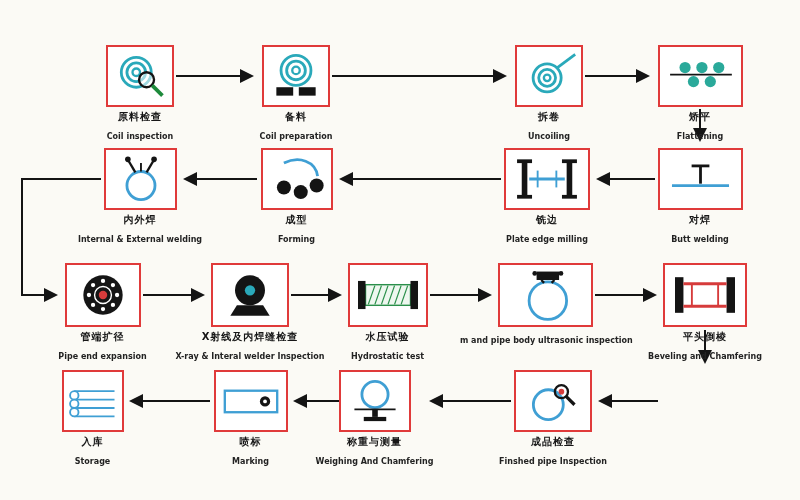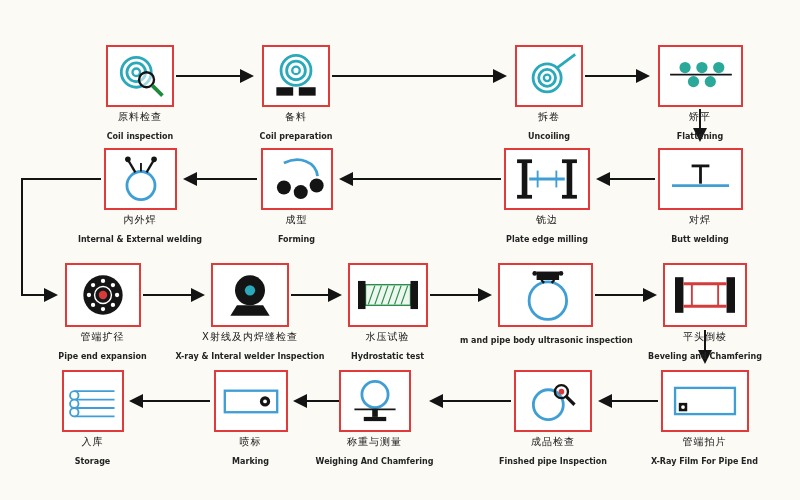--- a/index.html
+++ b/index.html
@@ -9,21 +9,21 @@
     font-family:"DejaVu Sans","Liberation Sans",sans-serif;
   }
   .stage{position:absolute;inset:0;}
   svg.arrows{position:absolute;left:0;top:0;z-index:1;}
   .node{position:absolute;text-align:center;z-index:2;}
   .box{
     border:2px solid #e03a3a;background:#ffffff;margin:0 auto;
     box-sizing:border-box;display:flex;align-items:center;justify-content:center;
   }
   .box svg{display:block;width:100%;height:100%;}
-  .zh{font-size:10px;font-weight:400;color:#161616;margin-top:4px;letter-spacing:1px;line-height:1.15;}
+  .zh{font-size:10px;font-weight:700;color:#161616;margin-top:4px;letter-spacing:1px;line-height:1.15;}
   .en{font-size:8px;font-weight:600;color:#232323;margin-top:9px;line-height:1.15;white-space:nowrap;}
 </style>
 </head>
 <body>
 
 <div class="stage">
 
   <svg class="arrows" width="800" height="500">
     <defs>
       <marker id="ah" markerWidth="8" markerHeight="8" refX="6" refY="3.5" orient="auto">
@@ -237,31 +237,20 @@
         <line x1="19" y1="20" x2="65" y2="20" stroke="#d63b3b" stroke-width="3"></line>
         <line x1="19" y1="44" x2="65" y2="44" stroke="#d63b3b" stroke-width="3"></line>
         <line x1="28" y1="20" x2="28" y2="44" stroke="#d63b3b" stroke-width="2"></line>
         <line x1="56" y1="20" x2="56" y2="44" stroke="#d63b3b" stroke-width="2"></line>
       </svg>
     </div>
     <div class="zh">平头倒棱</div>
     <div class="en">Beveling and Chamfering</div>
   </div>
 
-  <div class="node" style="left:632px;top:370px;width:145px">
-    <div class="box" style="width:88px;height:62px">
-      <svg viewBox="0 0 88 62">
-        <rect x="12" y="17" width="64" height="28" stroke="#3f9fd4" stroke-width="2.5" fill="none"></rect>
-        <rect x="16" y="33" width="9" height="9" fill="#141414"></rect>
-        <circle cx="20.5" cy="37.5" r="2" fill="#ffffff"></circle>
-      </svg>
-    </div>
-    <div class="zh">管端拍片</div>
-    <div class="en">X-Ray Film For Pipe End</div>
-  </div>
 
   <div class="node" style="left:478px;top:370px;width:150px">
     <div class="box" style="width:78px;height:62px">
       <svg viewBox="0 0 78 62">
         <circle cx="34" cy="35" r="16" stroke="#3f9fd4" stroke-width="3" fill="none"></circle>
         <circle cx="48" cy="21" r="7" stroke="#141414" stroke-width="2.5" fill="none"></circle>
         <line x1="53" y1="26" x2="62" y2="35" stroke="#141414" stroke-width="3.5"></line>
         <circle cx="48" cy="21" r="3" fill="#d63b3b"></circle>
       </svg>
     </div>

